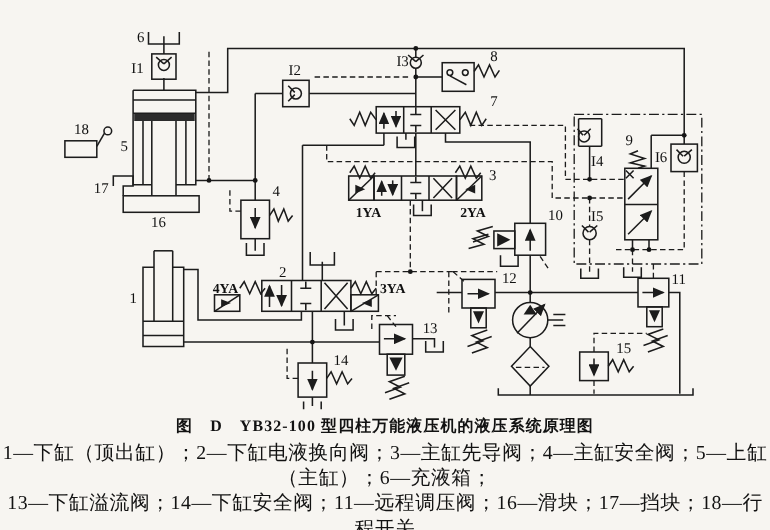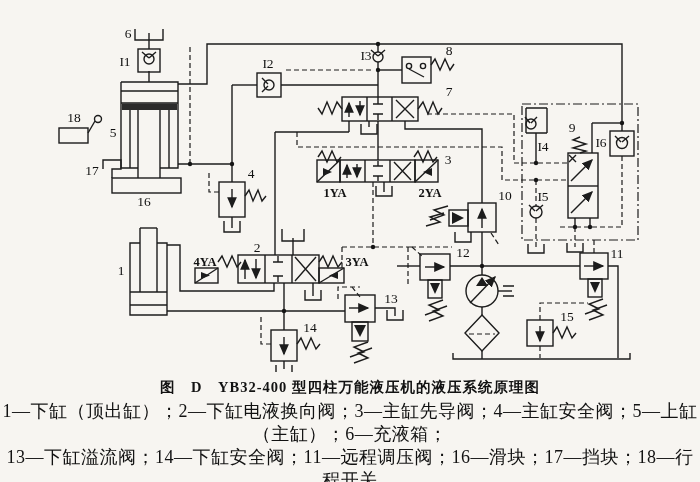--- a/index.html
+++ b/index.html
@@ -334,17 +334,17 @@
     <text class="ya" x="357" y="266">3YA</text>
     <text class="num" x="463" y="257">12</text>
     <text class="num" x="617" y="258">11</text>
     <text class="num" x="391" y="303">13</text>
     <text class="num" x="310" y="332">14</text>
     <text class="num" x="567" y="321">15</text>
   </g>
 </svg>
 
   <div class="cap">
-    <div class="cap-title">图　D　YB32-400 型四柱万能液压机的液压系统原理图</div>
+    <div class="cap-title">图　D　YB32-100 型四柱万能液压机的液压系统原理图</div>
     <div class="cap-line">1—下缸（顶出缸）；2—下缸电液换向阀；3—主缸先导阀；4—主缸安全阀；5—上缸（主缸）；6—充液箱；</div>
     <div class="cap-line">13—下缸溢流阀；14—下缸安全阀；11—远程调压阀；16—滑块；17—挡块；18—行程开关</div>
   </div>
 </div>
 
 </body></html>

